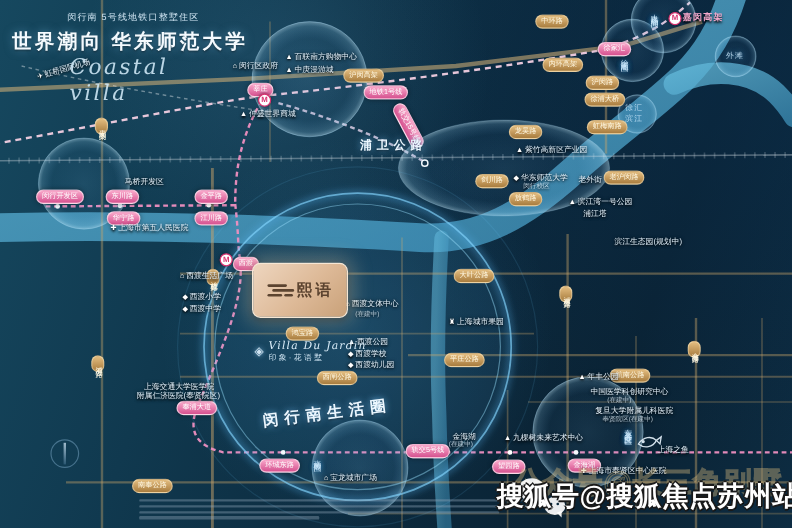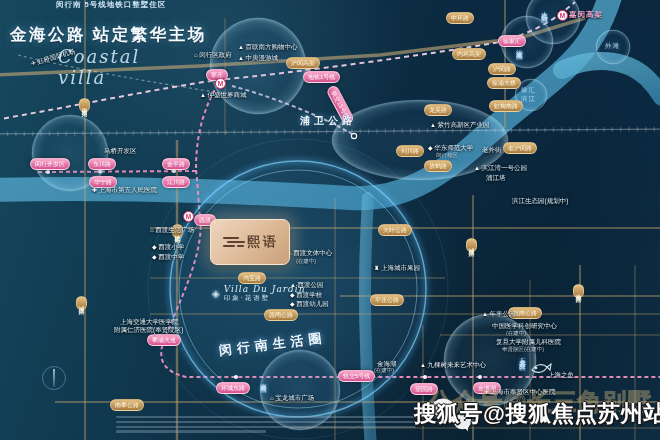--- a/index.html
+++ b/index.html
@@ -24,21 +24,21 @@
   .dim{opacity:.75;font-size:5.5px;}
   .pinktxt{font-size:7.5px;color:#f7a9cd;font-weight:bold;letter-spacing:1px;text-shadow:0 1px 2px #000;}
   .zn{font-size:6.5px;color:rgba(210,238,255,.8);letter-spacing:1px;text-shadow:0 0 4px rgba(40,120,180,.8);}
   .bg{font-size:10px;color:#ecf7ff;letter-spacing:4px;font-weight:bold;
       text-shadow:0 0 6px rgba(120,200,255,.8),0 1px 2px rgba(0,0,0,.7);}
   .circle-title{font-size:13px;letter-spacing:5px;}
   .m-ico{position:absolute;width:9px;height:9px;border-radius:50%;background:#fff;
       border:1px solid #d8316f;color:#d8316f;font-size:6.5px;font-weight:bold;line-height:9px;
       text-align:center;box-shadow:0 0 3px rgba(0,0,0,.5);}
   header{position:absolute;left:0;top:0;z-index:5;}
-  .tagline{position:absolute;left:56px;top:0;font-size:7.5px;letter-spacing:1px;color:#cfe4f2;white-space:nowrap;font-weight:bold;}
+  .tagline{position:absolute;left:56px;top:10px;font-size:7.5px;letter-spacing:1px;color:#cfe4f2;white-space:nowrap;}
   .title{position:absolute;left:10px;top:24px;font-size:16.5px;font-weight:bold;letter-spacing:2.5px;
       color:#f4fafe;font-family:"Liberation Serif","DejaVu Serif",serif;white-space:nowrap;
       text-shadow:0 0 8px rgba(130,200,240,.5),0 1px 2px rgba(0,0,0,.6);}
   .script{position:absolute;left:58px;top:46px;font-size:18px;font-style:italic;color:#cde6f4;
       font-family:"DejaVu Serif","Liberation Serif",serif;letter-spacing:2px;opacity:.9;}
   .card{position:absolute;left:210px;top:219px;width:78px;height:44px;border-radius:7px;z-index:4;
       background:linear-gradient(135deg,#eed6bf 0%,#ddb997 55%,#c9a179 100%);
       border:1px solid #f6e7d4;box-shadow:0 0 16px 4px rgba(235,205,165,.35),0 2px 6px rgba(0,0,0,.4);
       display:flex;align-items:center;justify-content:center;gap:0;}
   .card .logotxt{font-size:13px;color:#5c4430;letter-spacing:3px;font-weight:bold;
@@ -240,21 +240,21 @@
       <span class="zn v" style="left: 516px; top: 348px;">东方美谷产业园区</span>
       <span class="bg" style="left: 300px; top: 114px;">浦卫公路</span>
       <span class="bg circle-title" style="left: 218px; top: 342px; transform: rotate(-7deg);">闵行南生活圈</span>
       <div class="m-ico" style="left: 215px; top: 78px;">M</div>
       <div class="m-ico" style="left: 183px; top: 211px;">M</div>
       <div class="m-ico" style="left: 557px; top: 10px;">M</div>
     </div>
 
   <header>
     <div class="tagline">闵行南 5号线地铁口整墅住区</div>
-    <div class="title">金海公路 站定繁华主场</div>
+    <div class="title">世界潮向 华东师范大学</div>
     <div class="script">Coastal villa</div>
   </header>
 
   <div class="card">
     <svg width="26" height="16" viewBox="0 0 26 16">
       <g fill="none" stroke="#5c4430" stroke-width="2.2" stroke-linecap="round">
         <path d="M3,4 H17"></path>
           <path d="M7,8 H23"></path>
           <path d="M3,12 H13"></path>
           <path d="M17,12 H22"></path>

